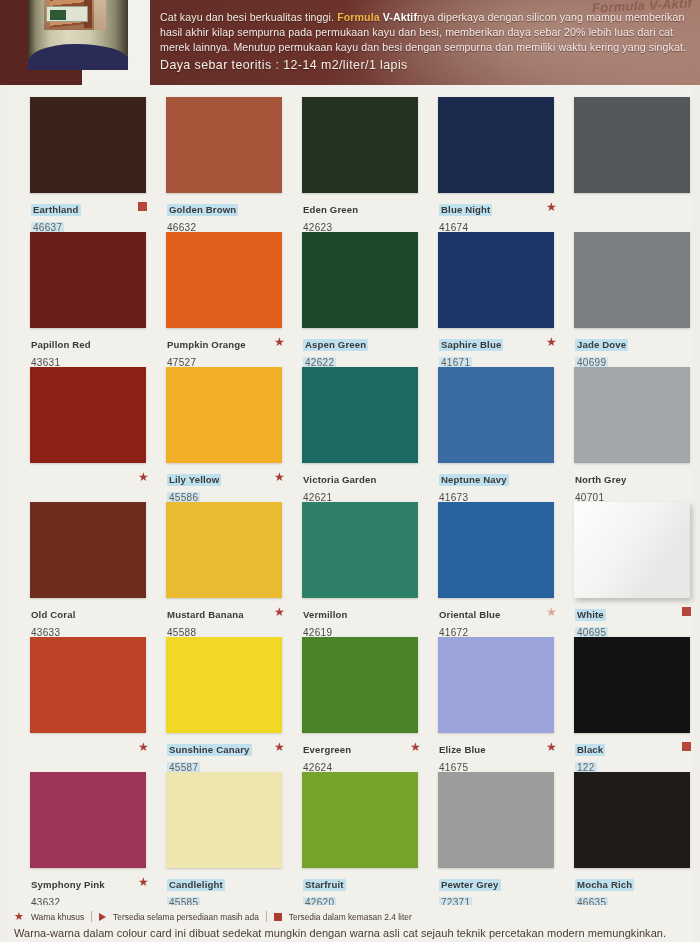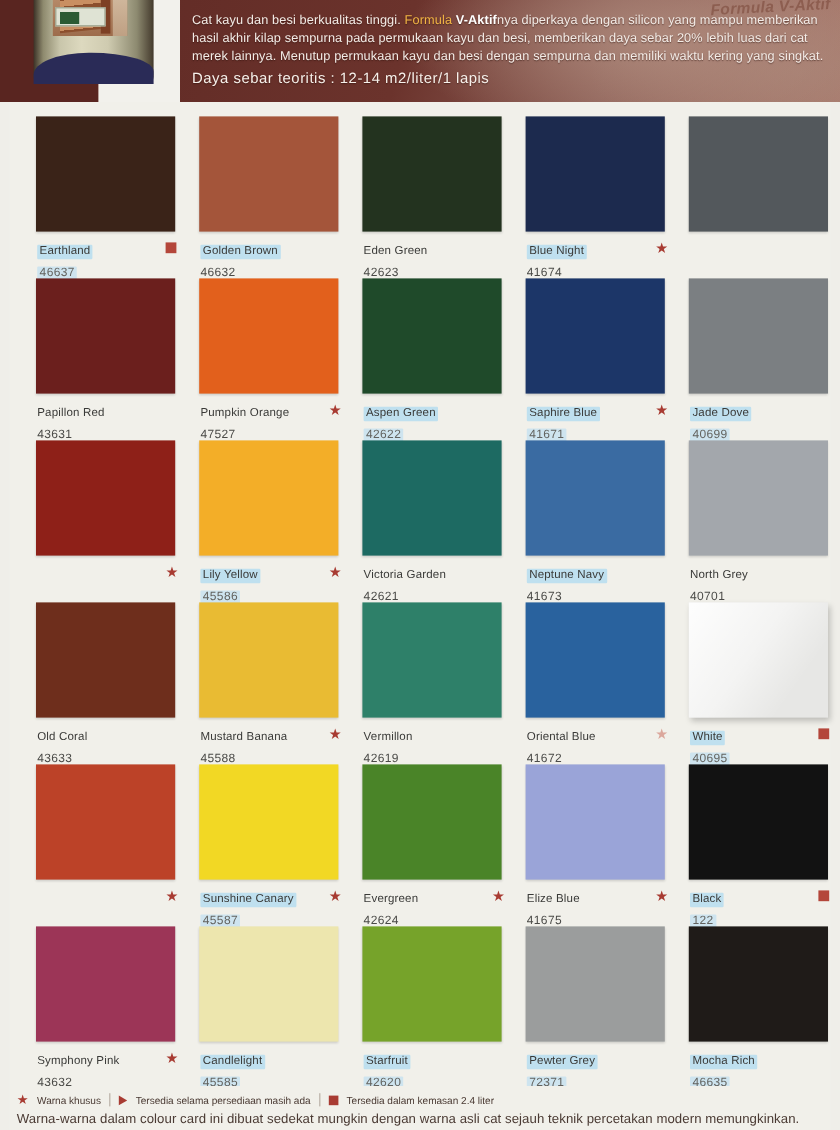--- a/index.html
+++ b/index.html
@@ -80,21 +80,21 @@
   }
   .header-text {
     position: absolute; left: 160px; top: 10px; right: 8px;
     z-index: 5;
     color: #f4ece7;
     font-size: 10.6px;
     line-height: 15.2px;
     letter-spacing: .01em;
     text-shadow: 0 1px 1px rgba(40,15,10,.55);
   }
-  .header-text .hl { color: #f2b544; font-weight: normal; text-align: center; }
+  .header-text .hl { color: #f2b544; font-weight: bold; text-align: center; }
   .header-text .hl2 { color: #ffffff; font-weight: bold; }
   .daya {
     position: absolute; left: 160px; top: 58px;
     z-index: 5;
     color: #f7f0ea;
     font-size: 12.4px;
     letter-spacing: .035em;
     text-shadow: 0 1px 1px rgba(40,15,10,.5);
   }
   .formula-mark {
@@ -124,21 +124,21 @@
     position: absolute; left: 14px; top: 6px;
     width: 116px; height: 96px;
     box-shadow: 0 1px 2px rgba(0,0,0,.16);
   }
   .swatch.lift { box-shadow: 2px 3px 5px rgba(0,0,0,.22); }
   .meta {
     position: absolute; left: 15px; top: 108px;
     width: 120px;
   }
   .cname {
-    font-size: 9.6px; font-weight: normal; color: #3a3a38;
+    font-size: 9.6px; font-weight: bold; color: #3a3a38;
     letter-spacing: .015em; line-height: 12px;
     display: inline-block;
   }
   .ccode {
     font-size: 10px; color: #4a4a47; letter-spacing: .03em;
     line-height: 12px; display: inline-block;
   }
   .hi { background: #bfe0ef; padding: 0 2px; border-radius: 1px; }
   .hi-soft { background: #c9e3f0; padding: 0 2px; border-radius: 1px; opacity:.85; }
   .star {

